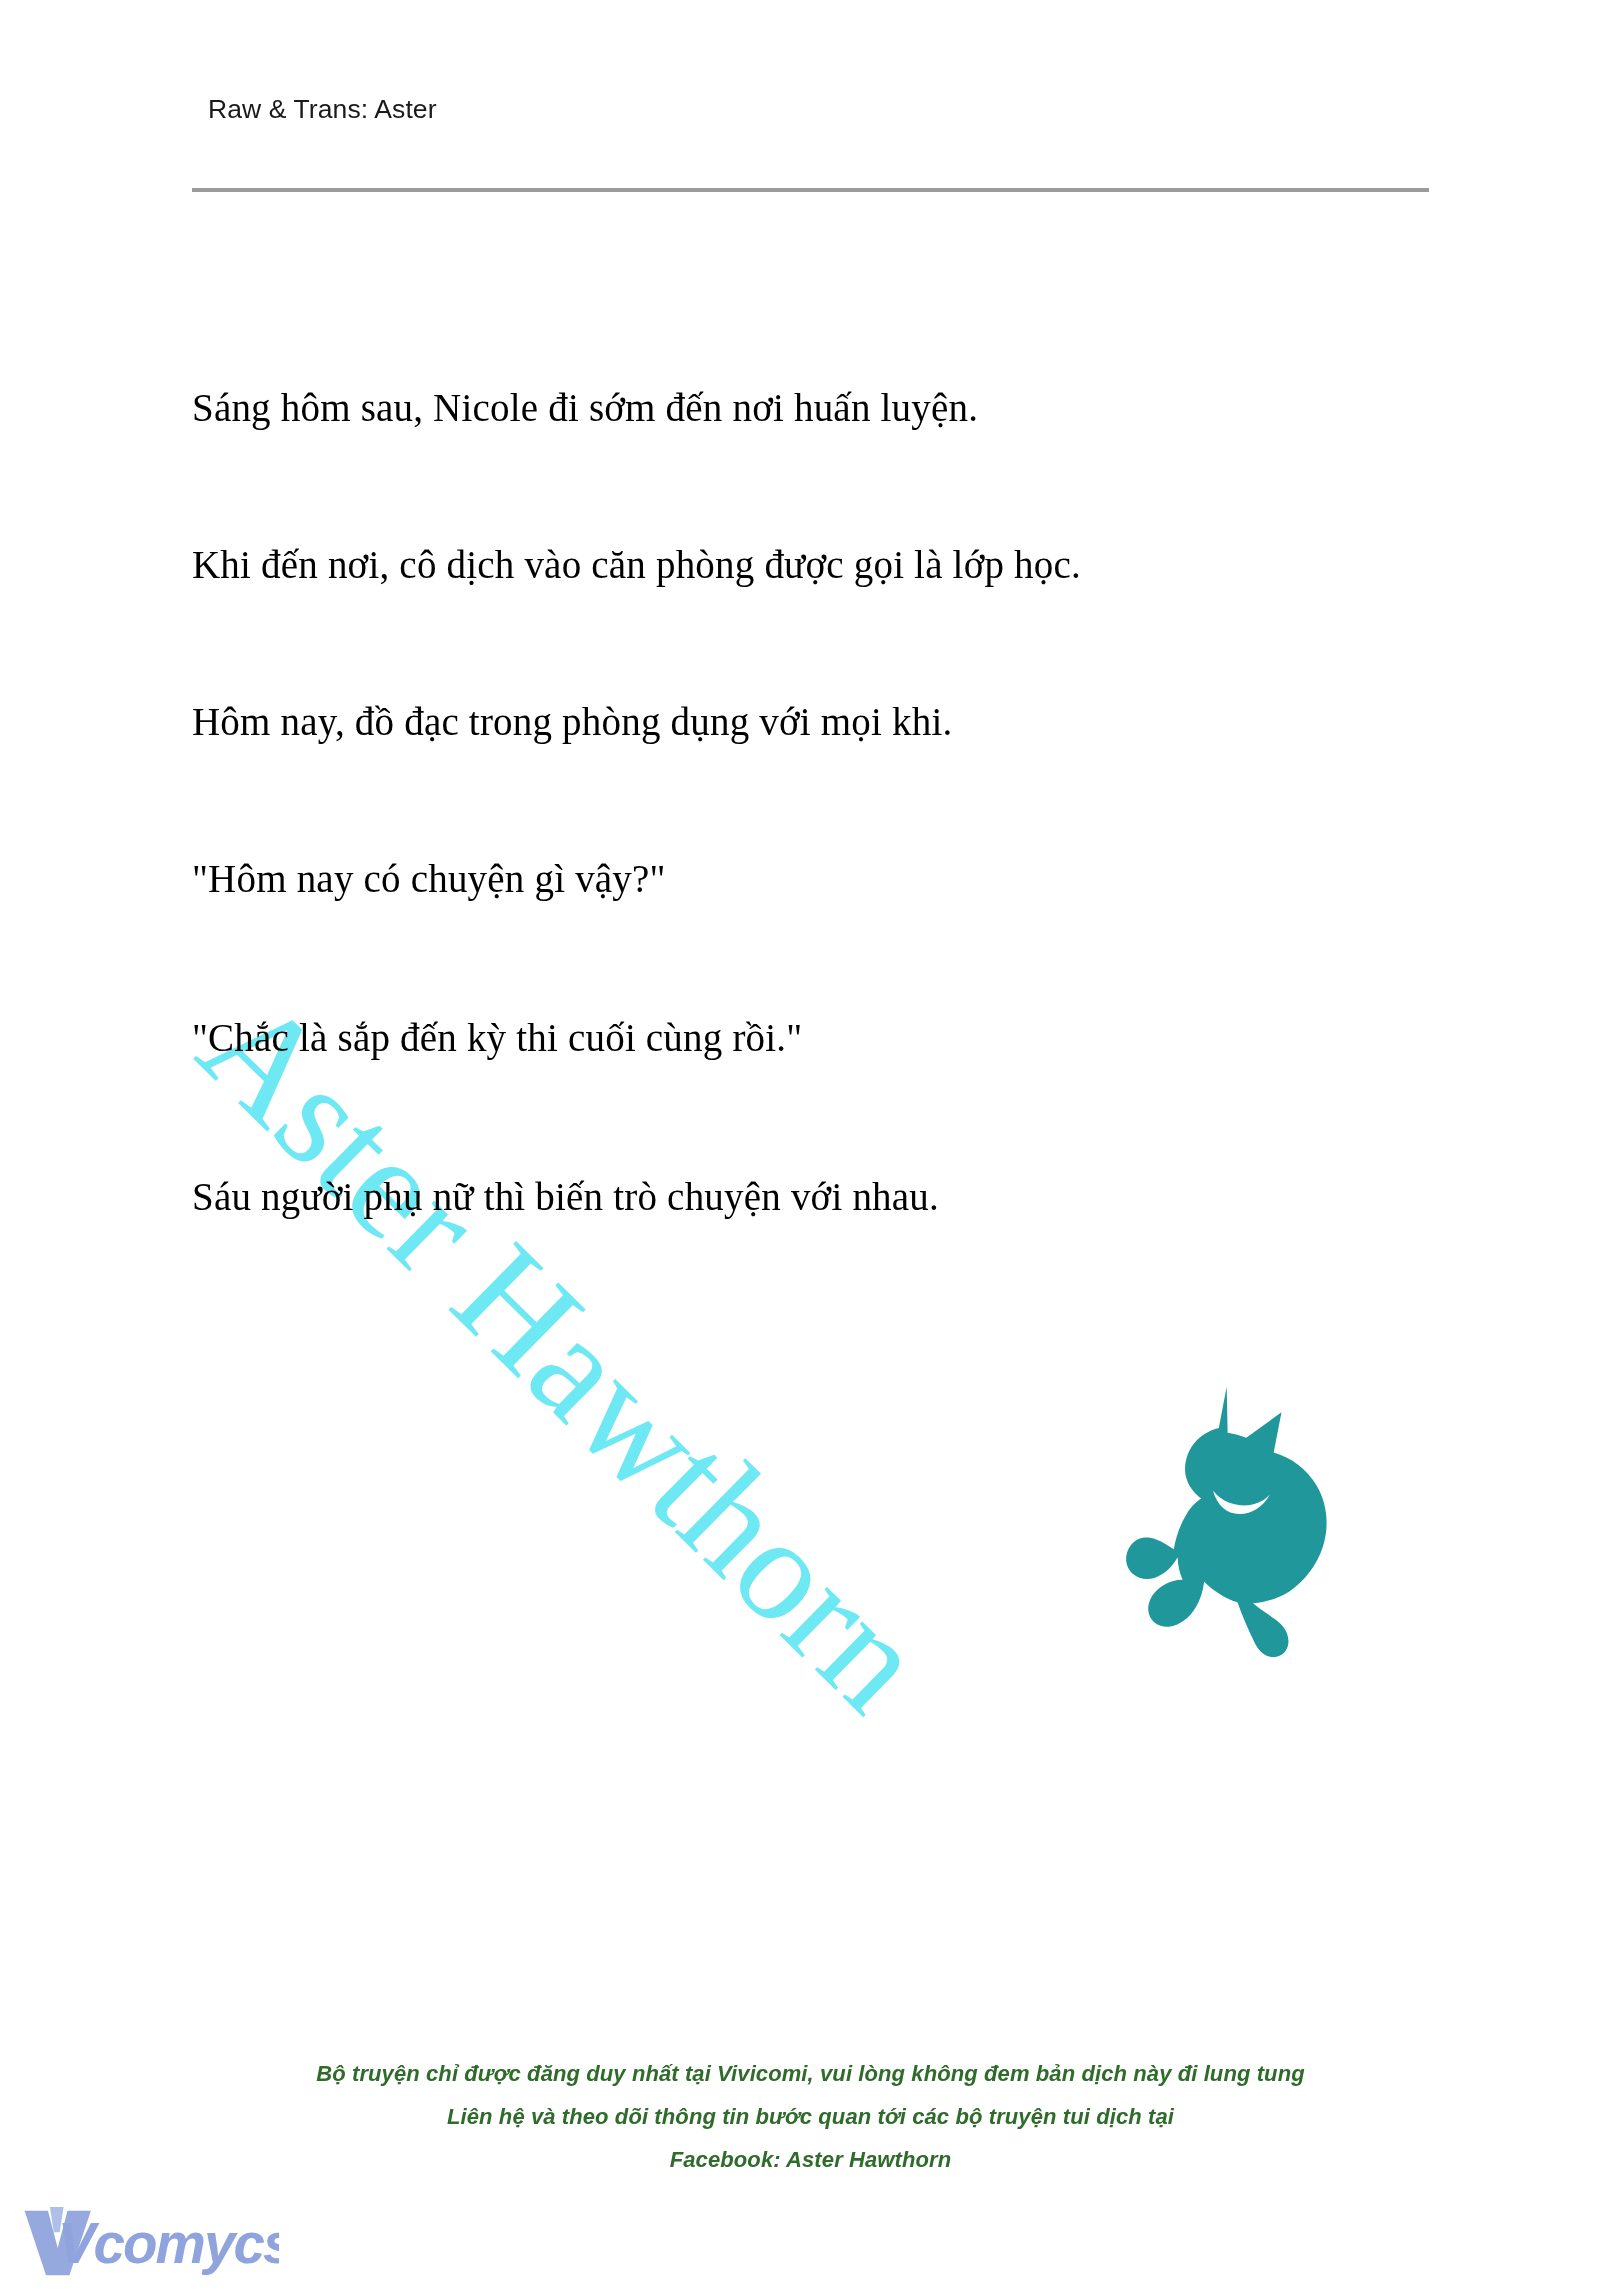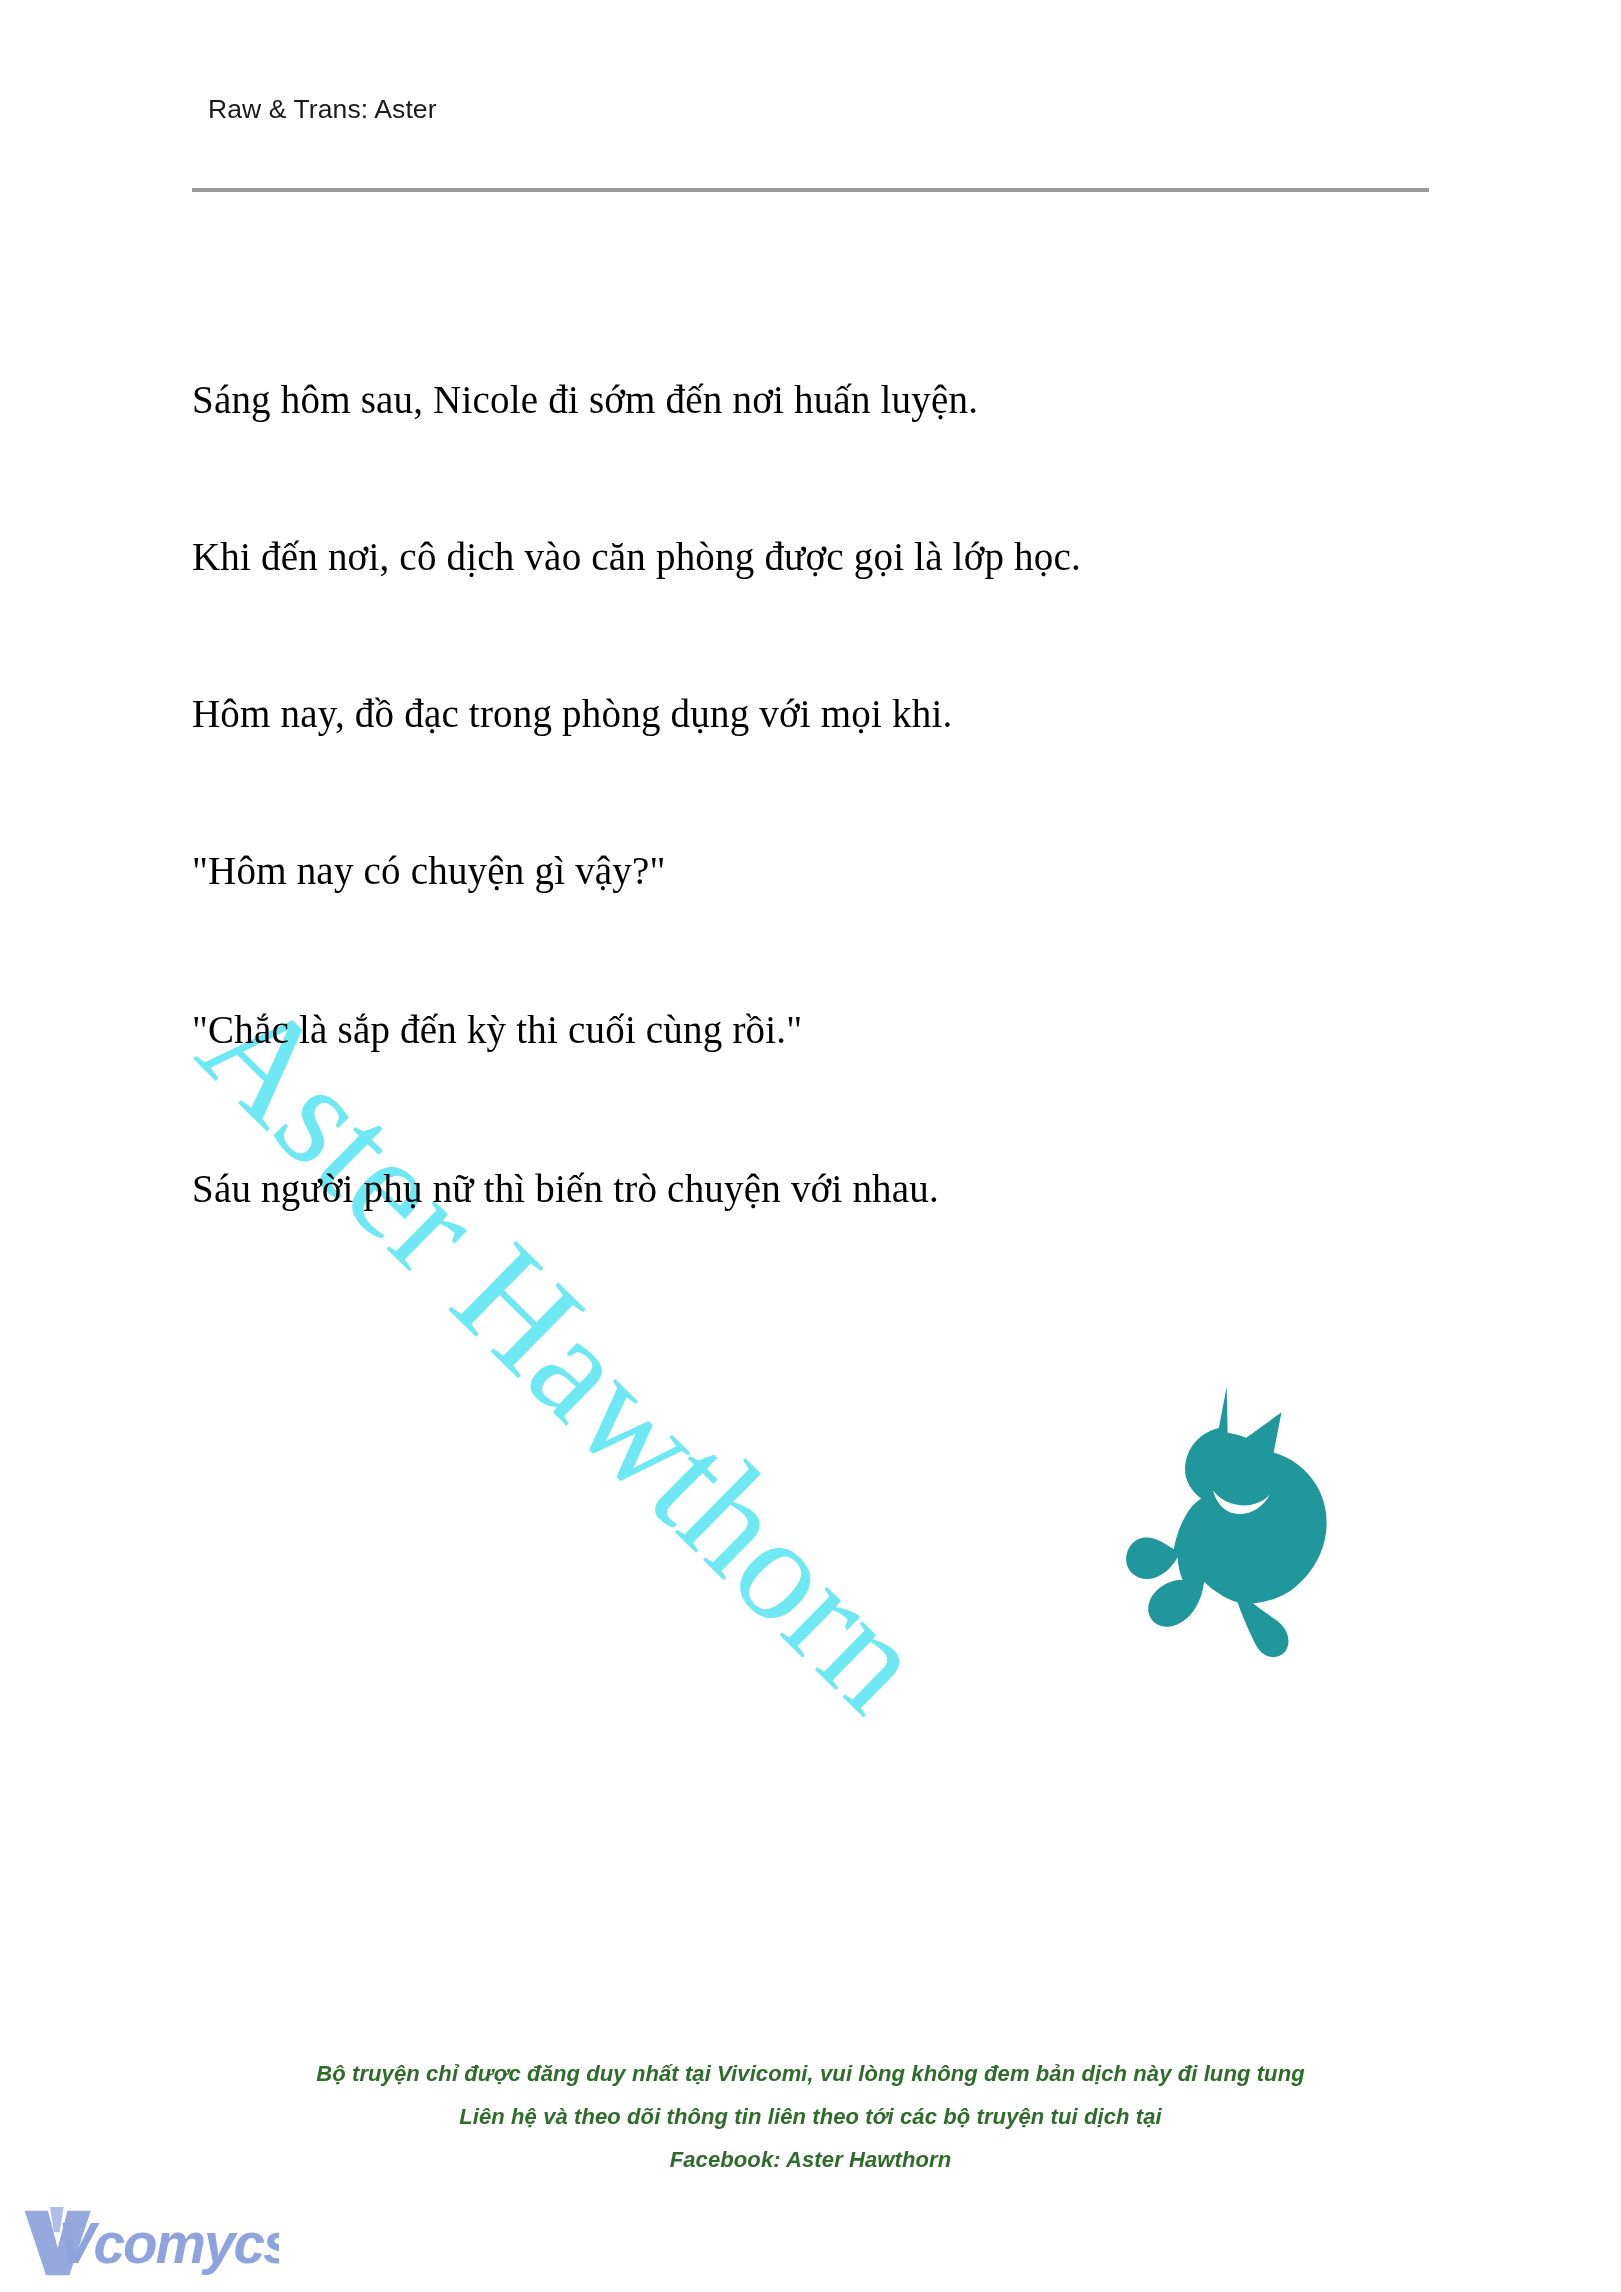--- a/index.html
+++ b/index.html
@@ -68,21 +68,21 @@
     height: 284px;
     z-index: 2;
     pointer-events: none;
   }
   .cat-mark svg { display: block; width: 100%; height: 100%; }
 
   
   .body-text {
     position: absolute;
     left: 192px;
-    top: 368px;
+    top: 376px;
     width: 1245px;
     z-index: 4;
   }
   .para {
     font-size: 39px;
     line-height: 63px;
     color: #000000;
     margin: 0 0 98px 0;
     letter-spacing: 0.2px;
   }
@@ -211,21 +211,21 @@
     </p>
 
     <p class="para p7">
       <span class="ln">Sáu người phụ nữ thì biến trò chuyện với nhau.</span>
     </p>
 
   </div>
 
   <div class="footer-notice">
     <div>Bộ truyện chỉ được đăng duy nhất tại Vivicomi, vui lòng không đem bản dịch này đi lung tung</div>
-    <div>Liên hệ và theo dõi thông tin liên theo tới các bộ truyện tui dịch tại</div>
+    <div>Liên hệ và theo dõi thông tin bước quan tới các bộ truyện tui dịch tại</div>
     <div>Facebook: Aster Hawthorn</div>
   </div>
 
   <div class="brand-logo">
     <svg viewBox="0 0 270 82" xmlns="http://www.w3.org/2000/svg" aria-hidden="true">
       <path fill="#8fa4dd" d="M10,8 L34,8 L44,46 L54,8 L78,8 L56,74 L32,74 Z" opacity="0.95"></path>
       <path fill="#8fa4dd" d="M36,4 L50,4 L46,30 L40,30 Z" opacity="0.7"></path>
       <text class="brand-text" x="44" y="62">Vcomycs</text>
     </svg>
   </div>

